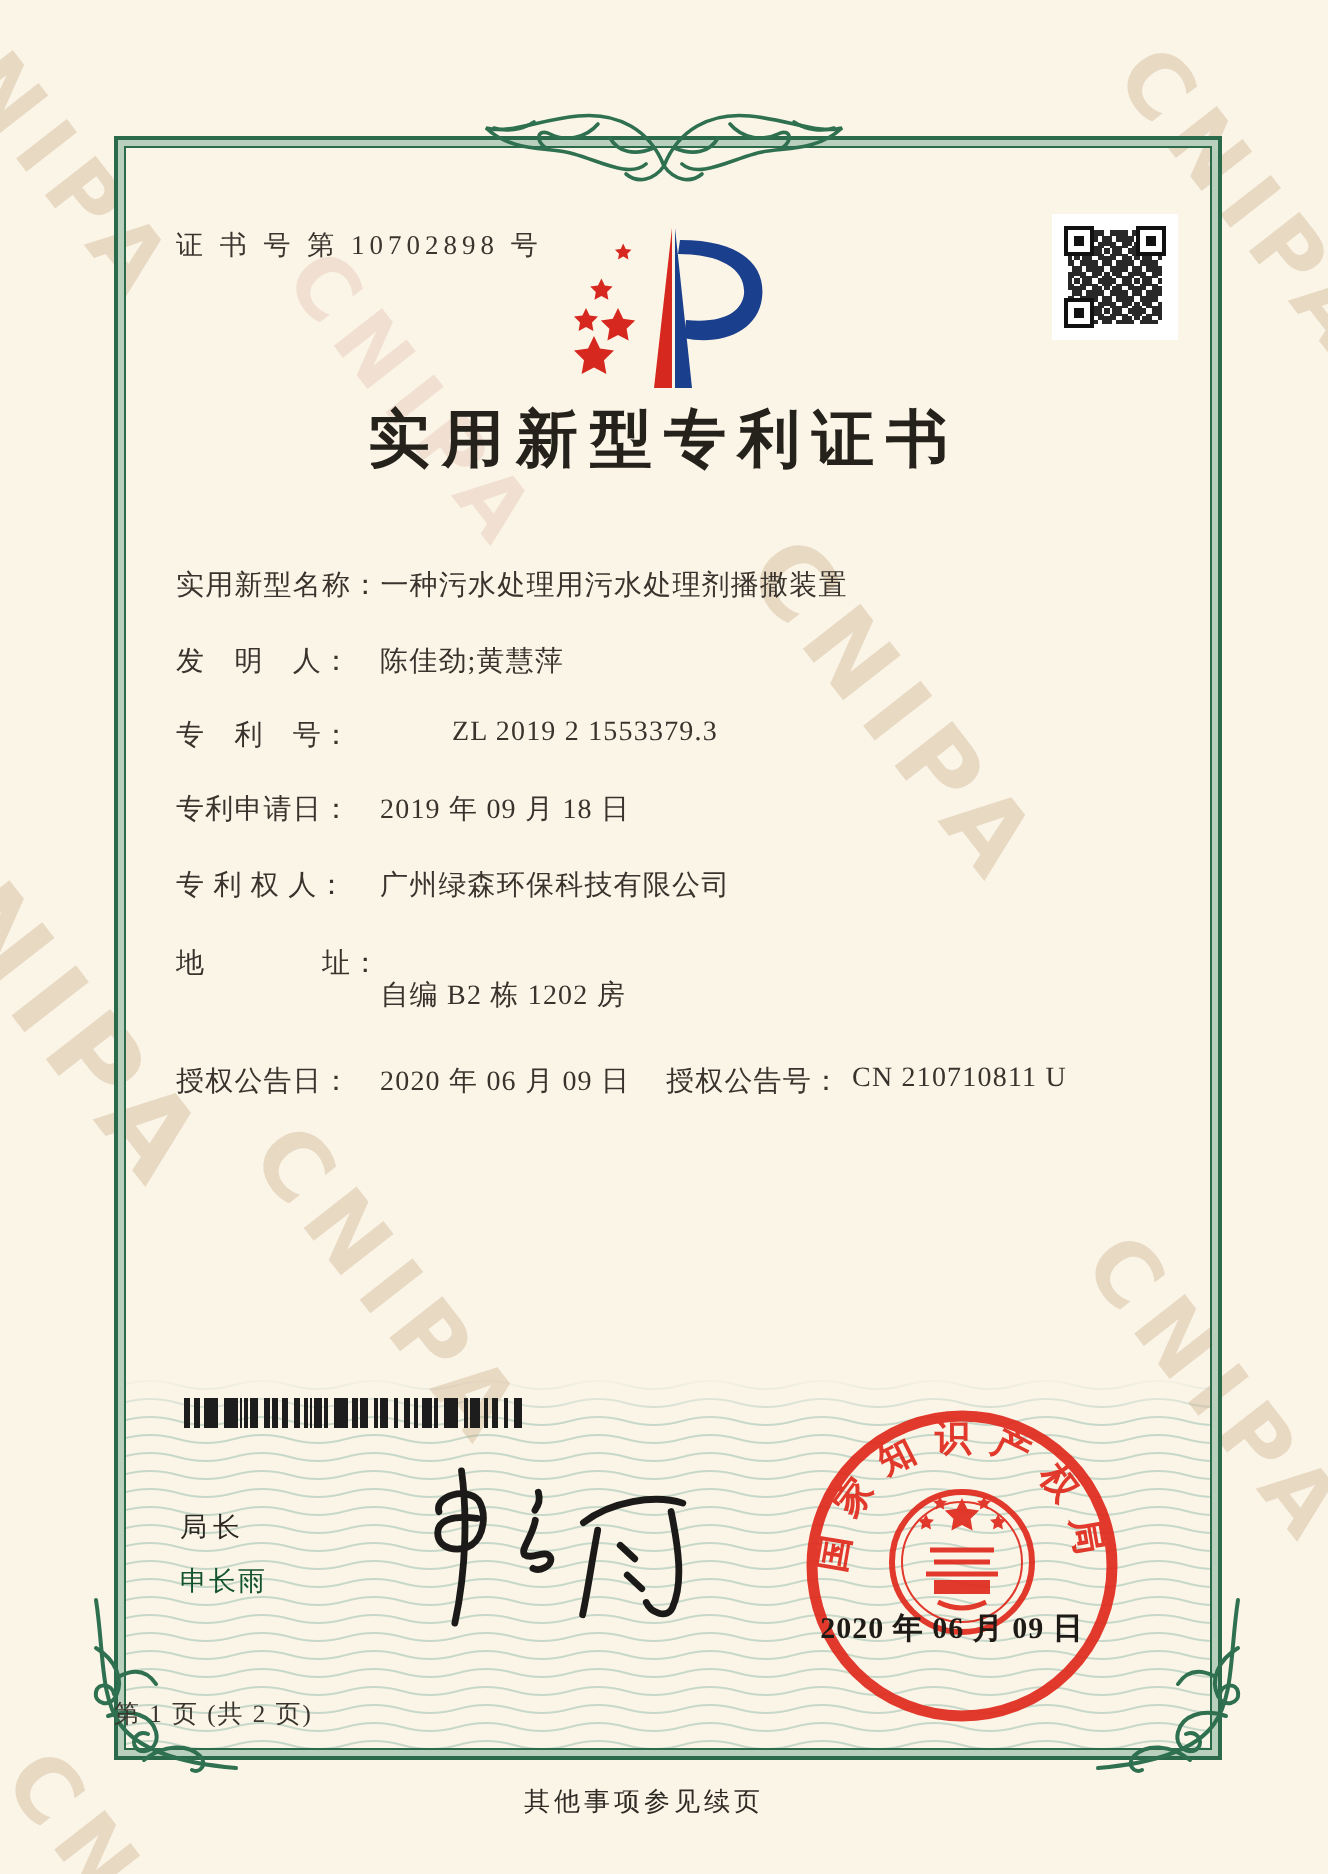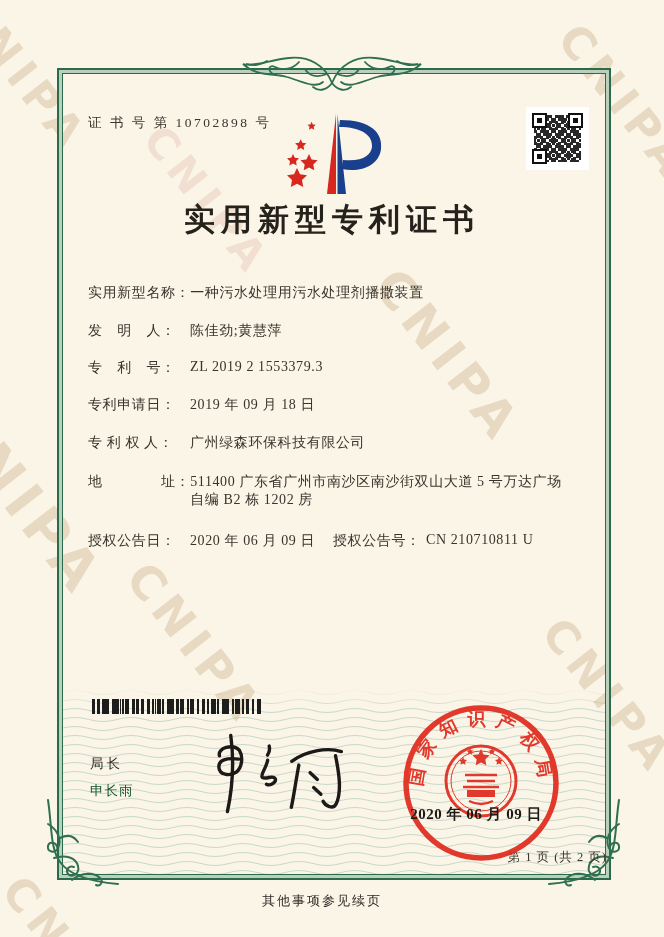--- a/index.html
+++ b/index.html
@@ -72,21 +72,21 @@
   .sig-role{position:absolute;left:90px;top:755px;z-index:3;font-family:"Liberation Sans","DejaVu Sans",sans-serif;font-size:13.5px;letter-spacing:3px;color:#2c2archive822;color:#2c2822;}
   .sig-name{position:absolute;left:90px;top:782px;z-index:3;font-family:"Liberation Sans","DejaVu Sans",sans-serif;font-size:13.5px;letter-spacing:1px;color:#14532d;}
   .signature{position:absolute;left:196px;top:722px;z-index:3;}
   
   .seal{position:absolute;left:399px;top:701px;z-index:4;}
   .seal-date{
     position:absolute;left:394px;top:805px;width:164px;z-index:5;
     text-align:center;font-size:15px;font-weight:600;letter-spacing:.5px;color:#1e1b17;
   }
   
-  .page-info{position:absolute;left:57px;top:849px;width:550px;text-align:right;z-index:3;font-size:12.5px;letter-spacing:1px;}
+  .page-info{position:absolute;left:57px;top:849px;width:550px;text-align:left;z-index:3;font-size:12.5px;letter-spacing:1px;}
   .cont-note{position:absolute;left:0;top:892px;width:644px;text-align:center;z-index:3;font-size:13px;letter-spacing:2px;color:#2e2a24;}
   
   .orn{position:absolute;z-index:3;}
 </style>
 </head>
 <body>
 
 <div class="waves">
   <svg width="546" height="188">
     <defs>
@@ -174,36 +174,36 @@
 <div class="title">实用新型专利证书</div>
 
 <div class="field" style="top:284px;">
   <span class="lab">实用新型名称：</span>
   <span class="val">一种污水处理用污水处理剂播撒装置</span>
 </div>
 <div class="field" style="top:322px;">
   <span class="lab">发　明　人：</span>
   <span class="val">陈佳劲;黄慧萍</span>
 </div>
-<div class="field" style="top:359px;">
+<div class="field" style="top:359px;gap:36px;">
   <span class="lab">专　利　号：</span>
   <span class="val">ZL 2019 2 1553379.3</span>
 </div>
 <div class="field" style="top:396px;">
   <span class="lab">专利申请日：</span>
   <span class="val">2019 年 09 月 18 日</span>
 </div>
 <div class="field" style="top:434px;">
   <span class="lab">专 利 权 人：</span>
   <span class="val">广州绿森环保科技有限公司</span>
 </div>
 <div class="field" style="top:473px;">
   <span class="lab">地　　　　址：</span>
   <span class="val" style="white-space:normal;">
-    <span>511400 广东省广州市南沙区南沙街双山大道 5 号万达广场</span><br>
+    <br>
     <span>自编 B2 栋 1202 房</span>
   </span>
 </div>
 <div class="grant-row" style="top:532px;height:20px;">
   <span style="left:0;">授权公告日：</span>
   <span style="left:102px;">2020 年 06 月 09 日</span>
   <span style="left:245px;">授权公告号：</span>
   <span style="left:338px;">CN 210710811 U</span>
 </div>
 

